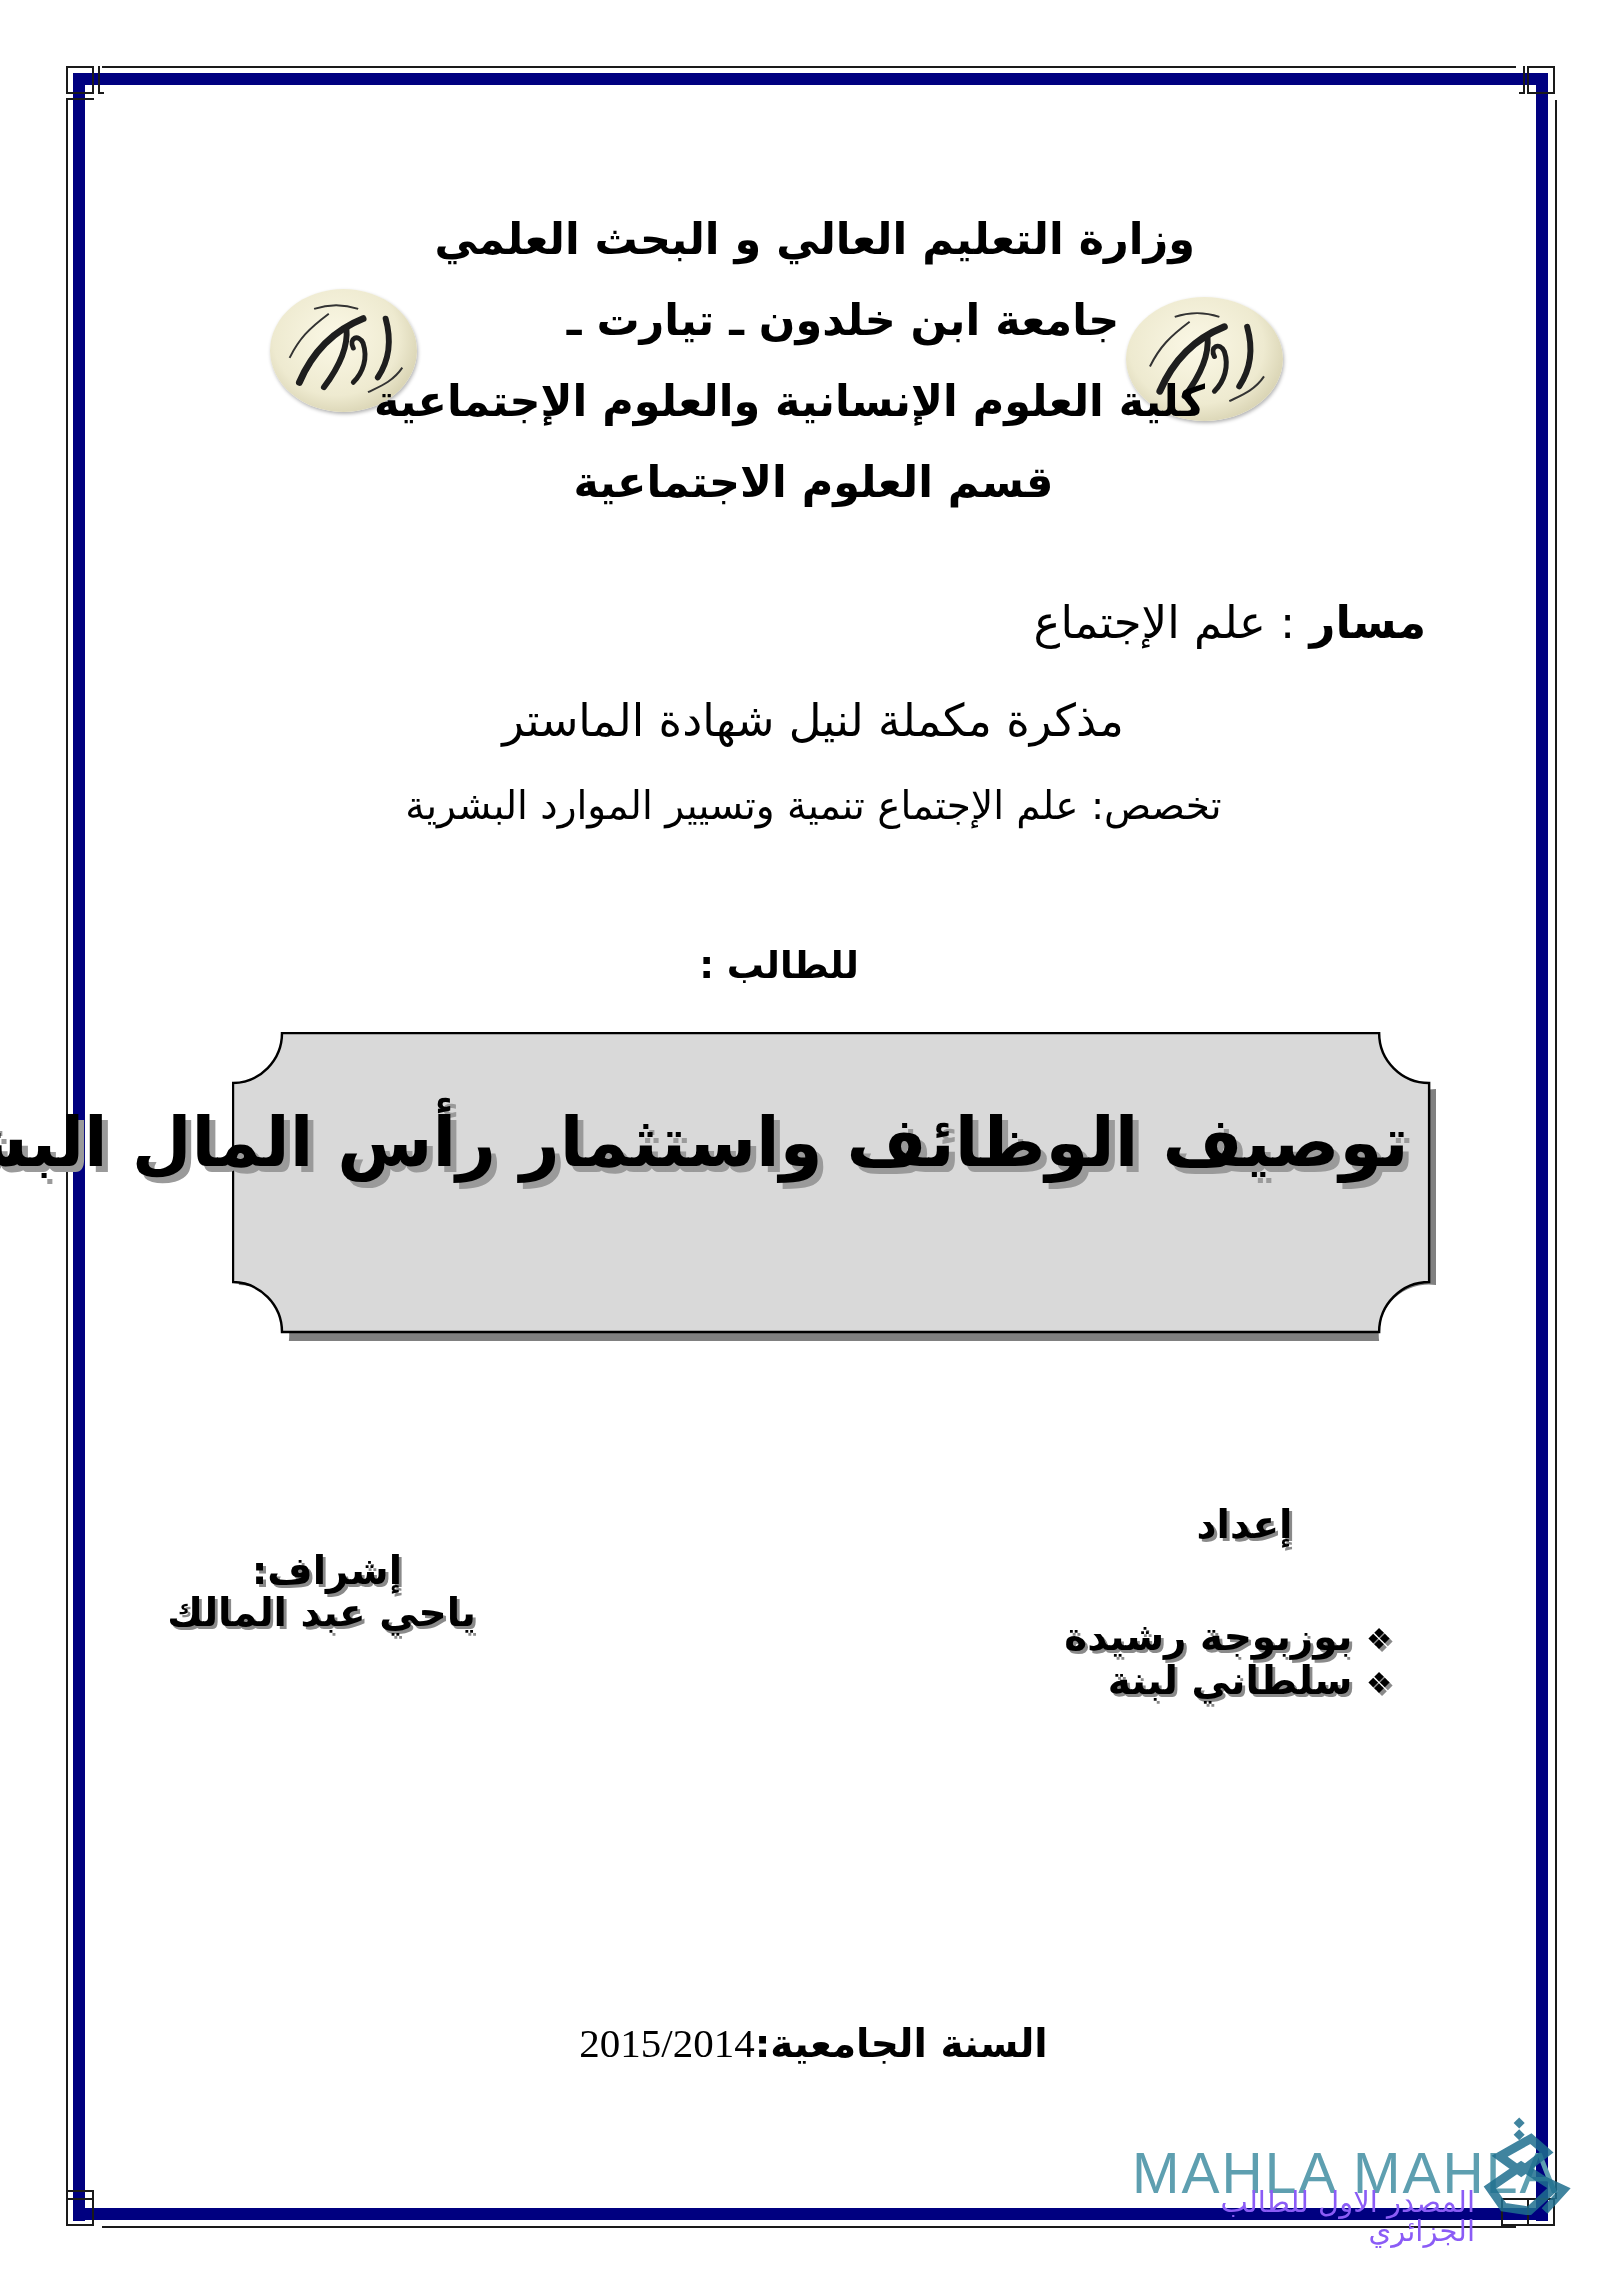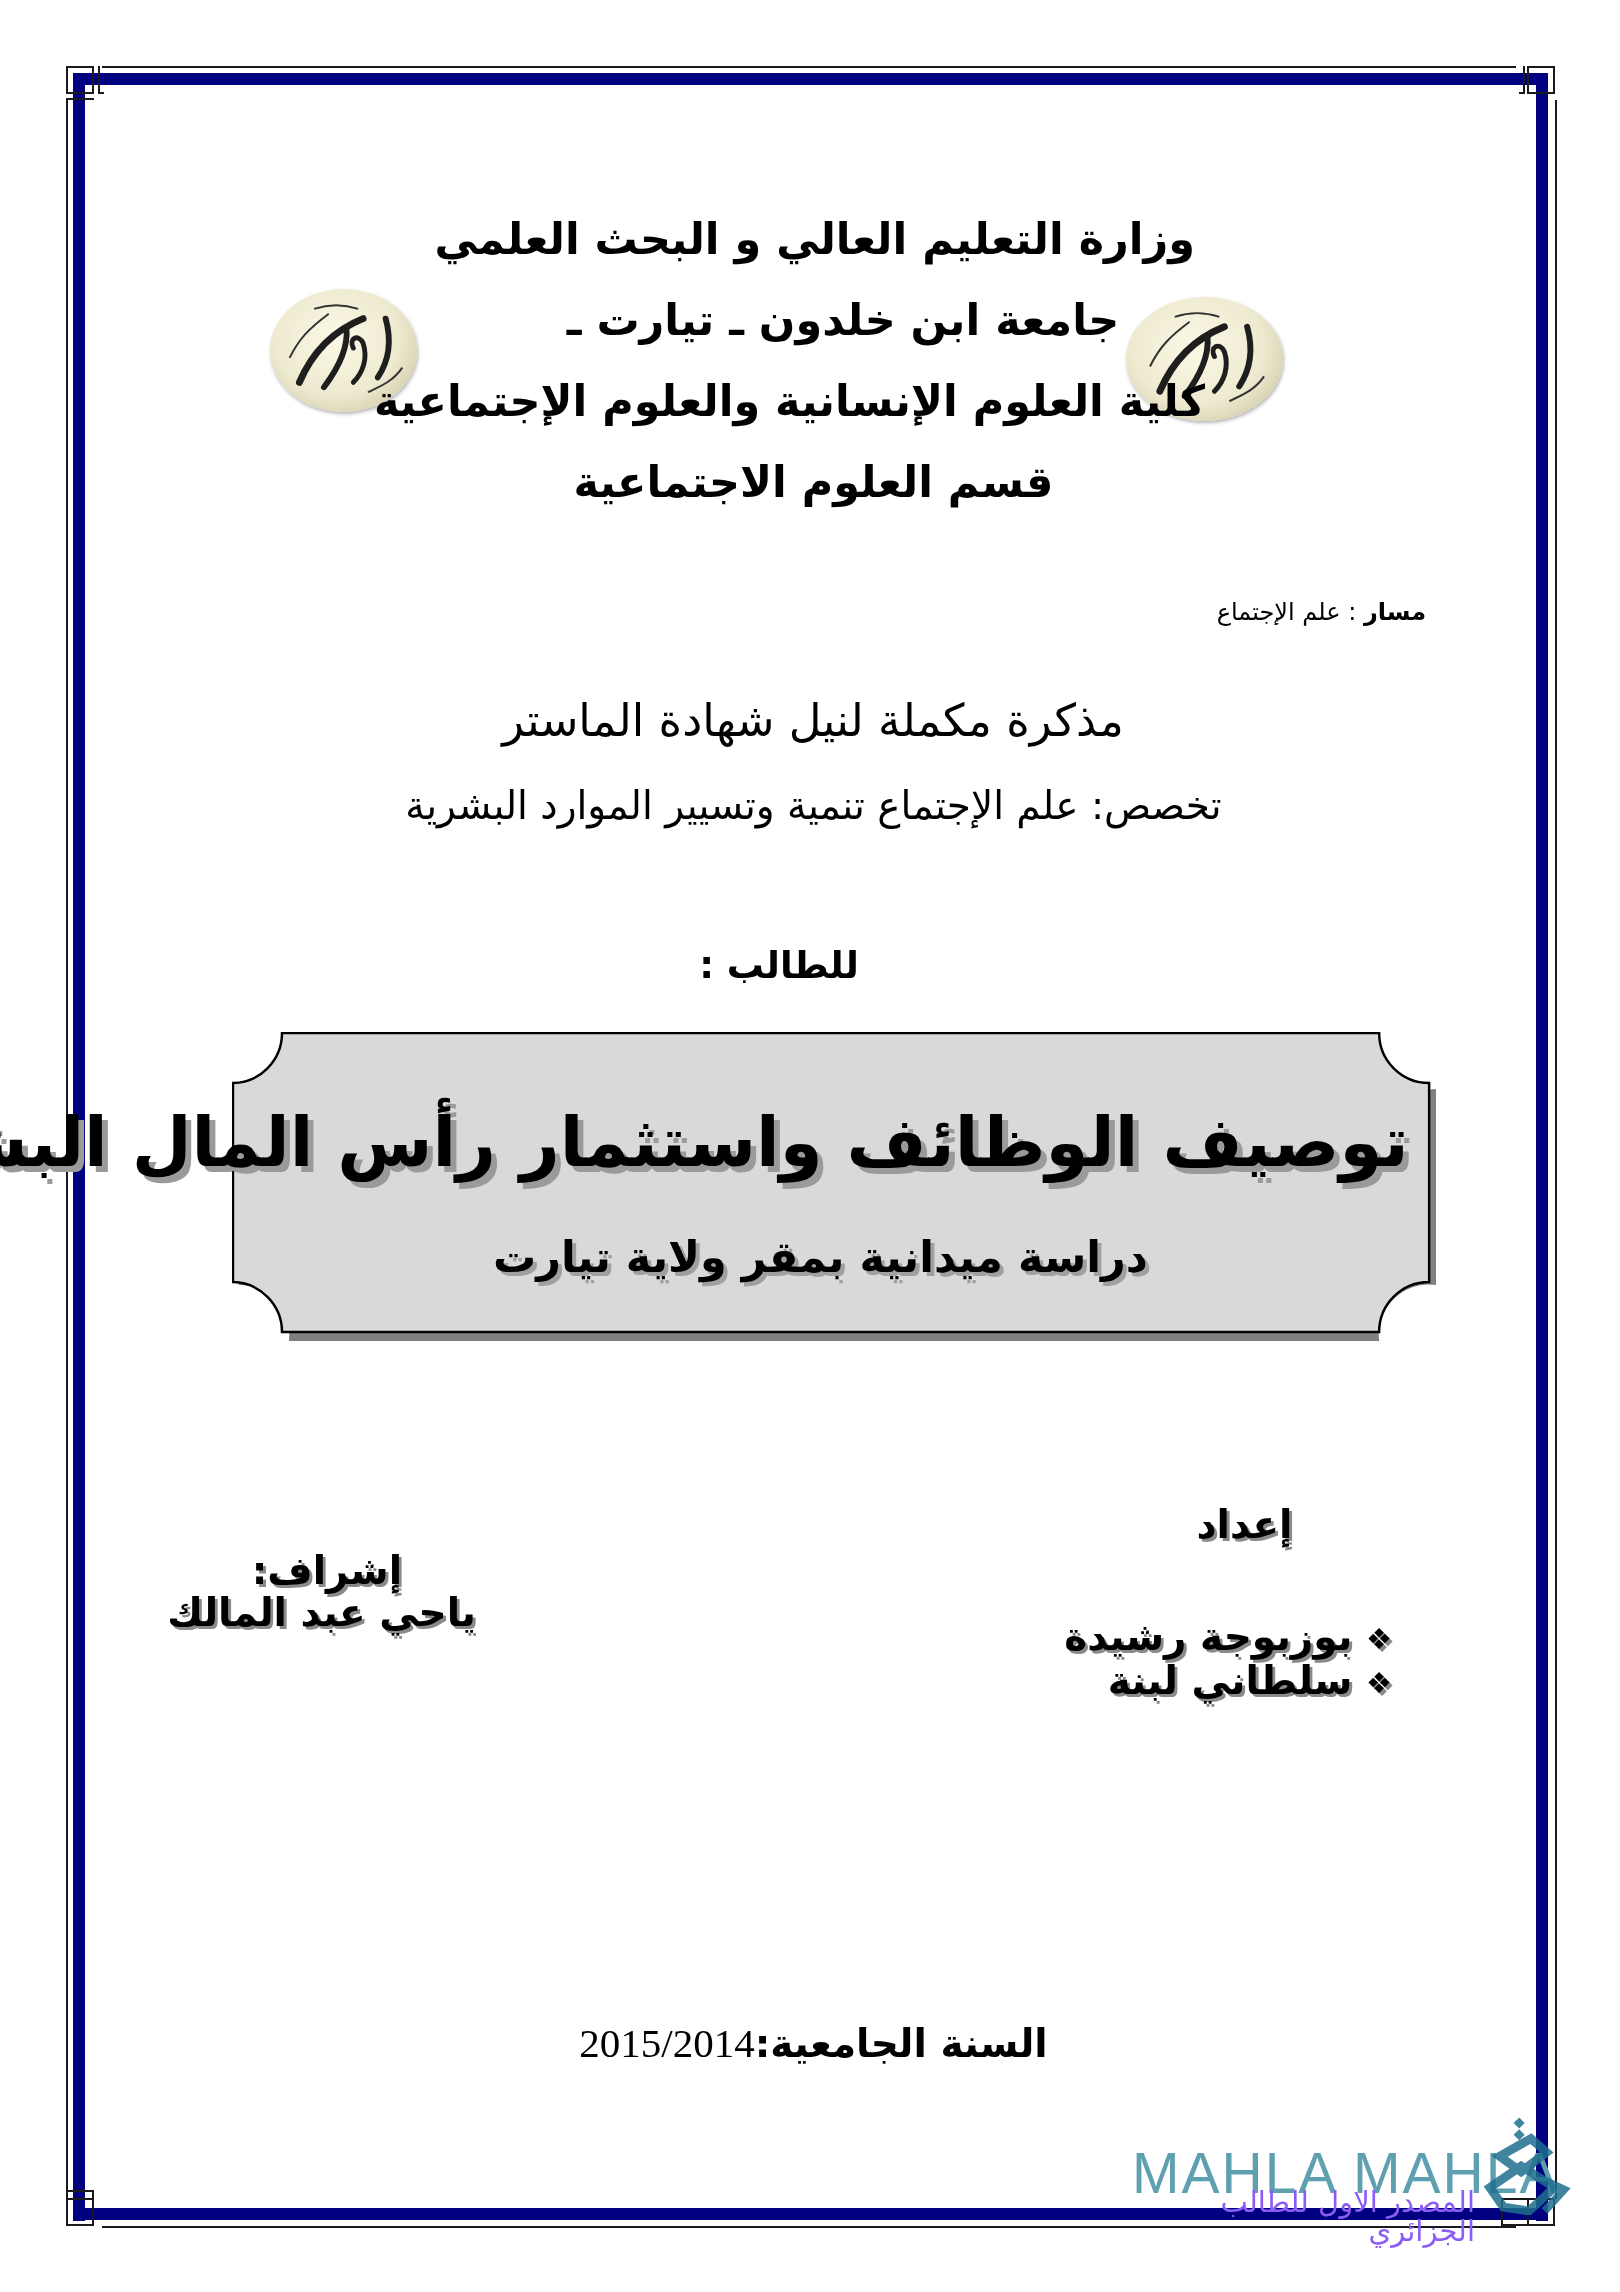--- a/index.html
+++ b/index.html
@@ -72,36 +72,35 @@
     <path d="M100 105 C110 100, 125 95, 135 80" stroke="#333" stroke-width="2" fill="none"></path>
     <path d="M45 20 C60 15, 75 15, 90 20" stroke="#333" stroke-width="2" fill="none"></path>
   </svg>
 </div>
 
 <div class="line hdr" style="left:470px; width:725px; top:218px;">وزارة التعليم العالي و البحث العلمي</div>
 <div class="line hdr" style="left:549px; width:588px; top:299px;">جامعة ابن خلدون ـ تيارت ـ</div>
 <div class="line hdr" style="left:431px; width:774px; top:380px;">كلية العلوم الإنسانية والعلوم الإجتماعية</div>
 <div class="line hdr" style="left:549px; width:529px; top:461px;">قسم العلوم الاجتماعية</div>
 
-<div class="line" style="right:194px; top:600px; font-size:24px; text-align:right;">
+<div class="line" style="right:194px; top:600px; font-size:45px; text-align:right;">
   <span style="font-weight:bold;">مسار</span><span> : </span><span>علم الإجتماع</span>
 </div>
 
 <div class="line" style="left:470px; width:686px; top:698px; font-size:45px;">مذكرة مكملة لنيل شهادة الماستر</div>
 <div class="line" style="left:392px; width:843px; top:786px; font-size:39px;">تخصص: علم الإجتماع تنمية وتسيير الموارد البشرية</div>
 
 <div class="line" style="left:676px; width:206px; top:947px; font-size:37px; font-weight:bold;">للطالب :</div>
 
 <div class="box-wrap">
   <svg width="1204" height="309" viewBox="0 0 1228 315">
     <path d="M58 7 L1170 7 A51 51 0 0 0 1228 58 L1228 258 A51 51 0 0 0 1170 315 L58 315 A51 51 0 0 0 7 258 L7 58 A51 51 0 0 0 58 7 Z" fill="#808080"></path>
     <path d="M51 1 L1170 1 A51 51 0 0 0 1221 52 L1221 255 A51 51 0 0 0 1170 306 L51 306 A51 51 0 0 0 1 255 L1 52 A51 51 0 0 0 51 1 Z" fill="#d9d9d9" stroke="#000" stroke-width="2.5"></path>
   </svg>
   <div class="line title" style="left:19.6px; width:1157px; top:76px;">توصيف الوظائف واستثمار رأس المال البشري</div>
-  <div class="line subtitle" style="left:255px; width:667px; top:204px;">دراسة ميدانية بمقر ولاية تيارت</div>
 </div>
 
 <div class="line sig" style="left:1176px; width:137px; top:1505px;">إعداد</div>
 <div class="line sig" style="left:265px; width:137px; top:1505px;margin-top:46px;">إشراف:</div>
 
 <div class="line sig" style="right:228px; top:1593px; text-align:right;margin-top:24px;">
   <span style="font-size:29px; vertical-align:middle;">❖</span>
   <span>بوزبوجة رشيدة</span>
 </div>
 <div class="line sig" style="right:228px; top:1661px; text-align:right;">

